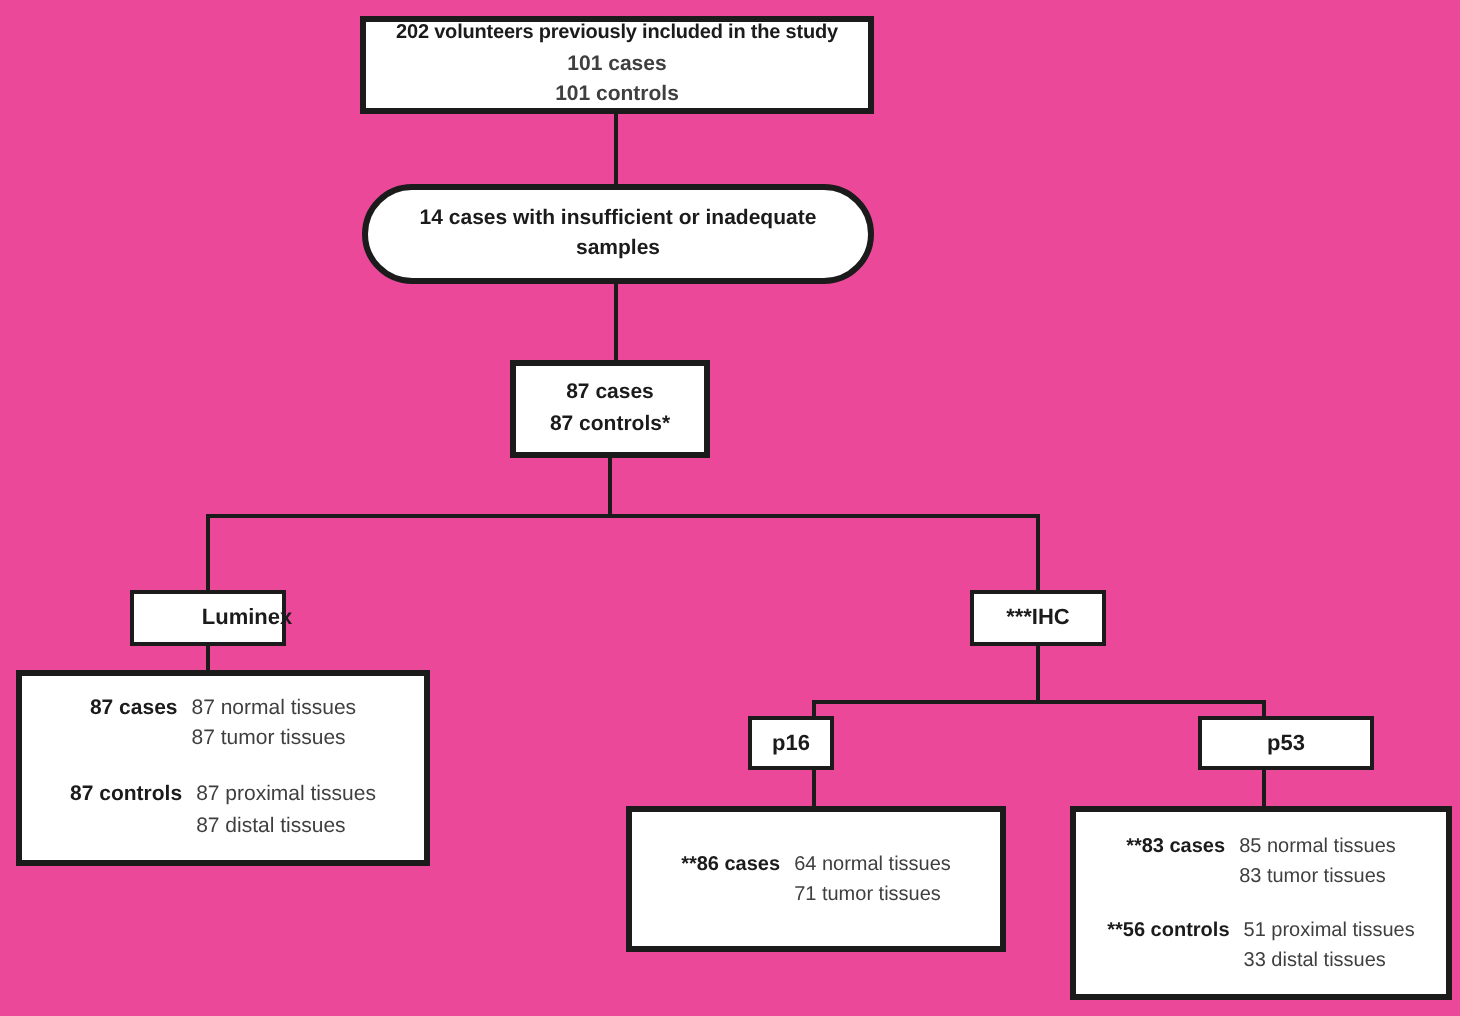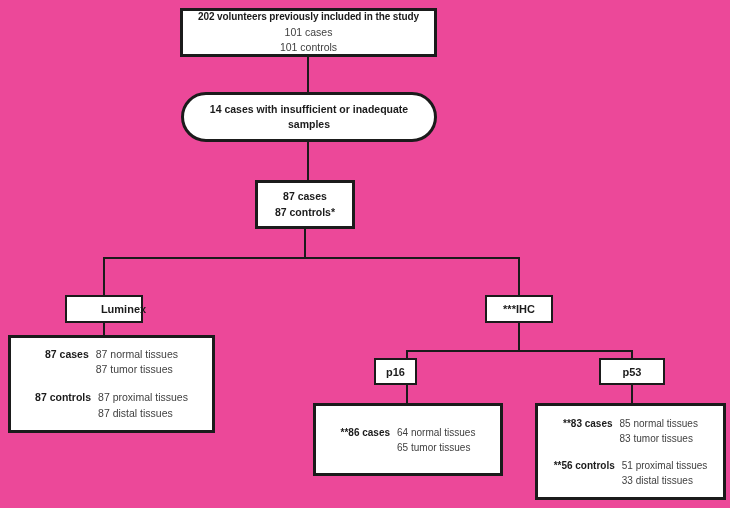--- a/index.html
+++ b/index.html
@@ -40,21 +40,21 @@
     font-size: 11px;
     font-weight: bold;
     color: #1b1b1b;
   }
   .bold-line {
     font-weight: bold;
     color: #1b1b1b;
     white-space: nowrap;
   }
   .reg-line {
-    font-weight: normal;
+    font-weight: bold;
     color: #3f3f3f;
     white-space: nowrap;
   }
   .title-line {
     font-weight: bold;
     color: #1b1b1b;
     white-space: nowrap;
     font-size: 10px;
     letter-spacing: -0.1px;
   }
@@ -136,21 +136,21 @@
   </div>
 
   <div class="label-box" style="left:485px; top:295px; width:68px; height:28px;">
     <span>***IHC</span>
   </div>
 
   <div class="label-box" style="left:374px; top:358px; width:43px; height:27px;">
     <span>p16</span>
   </div>
 
-  <div class="label-box" style="left:599px; top:358px; width:66px; height:27px;">
+  <div class="label-box" style="left:599px; top:358px; width:88px; height:27px;">
     <span>p53</span>
   </div>
 
   <div class="detail-box" style="left:8px; top:335px; width:207px; height:98px; font-size:10.5px;">
     <div class="detail-group">
       <div class="detail-label">87 cases</div>
       <div class="detail-items">
         <div>87 normal tissues</div>
         <div>87 tumor tissues</div>
       </div>
@@ -162,21 +162,21 @@
         <div>87 distal tissues</div>
       </div>
     </div>
   </div>
 
   <div class="detail-box" style="left:313px; top:403px; width:190px; height:73px;">
     <div class="detail-group">
       <div class="detail-label">**86 cases</div>
       <div class="detail-items">
         <div>64 normal tissues</div>
-        <div>65 tumor tissues</div>
+        <div>71 tumor tissues</div>
       </div>
     </div>
   </div>
 
   <div class="detail-box" style="left:535px; top:403px; width:191px; height:97px;">
     <div class="detail-group">
       <div class="detail-label">**83 cases</div>
       <div class="detail-items">
         <div>85 normal tissues</div>
         <div>83 tumor tissues</div>

